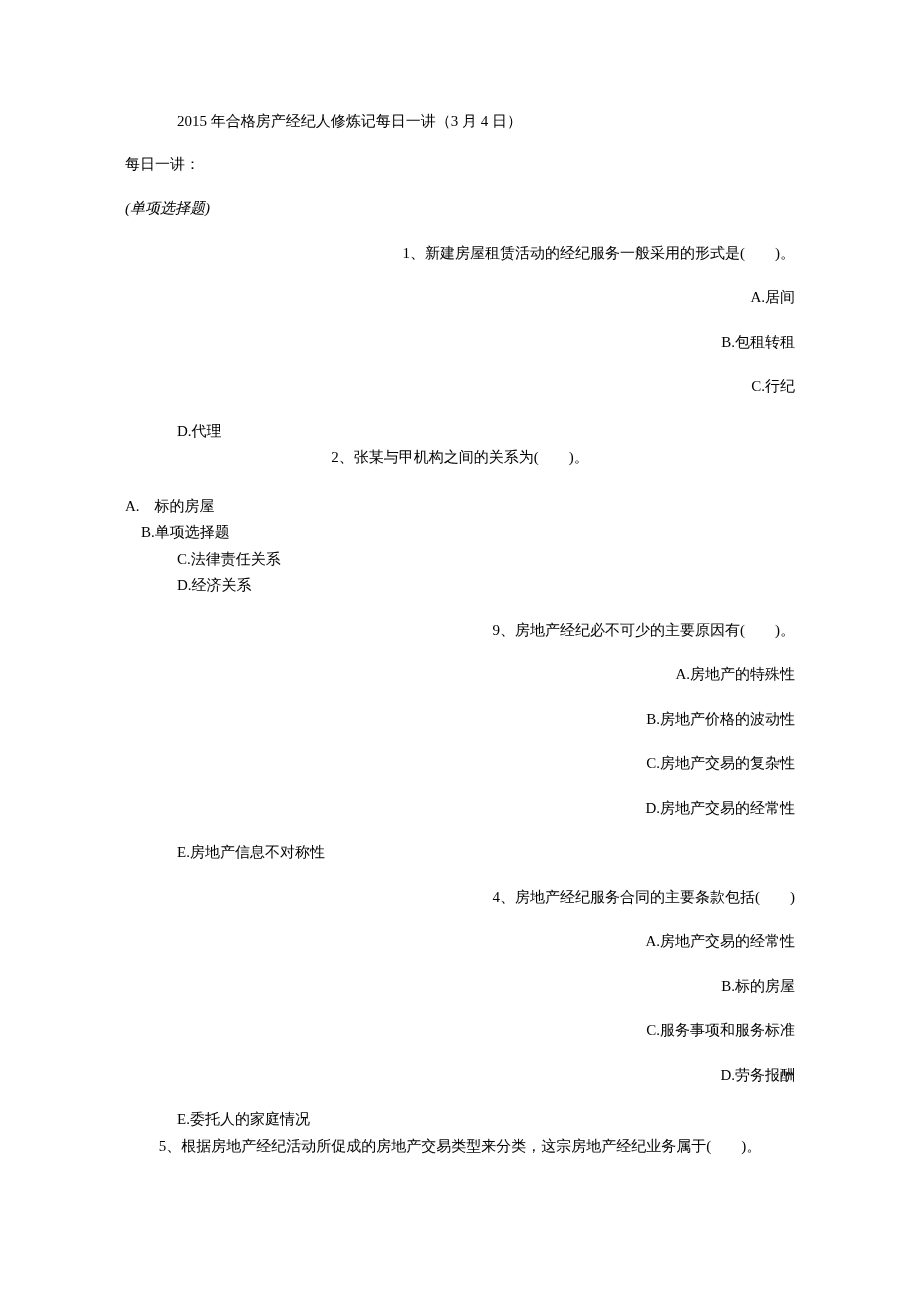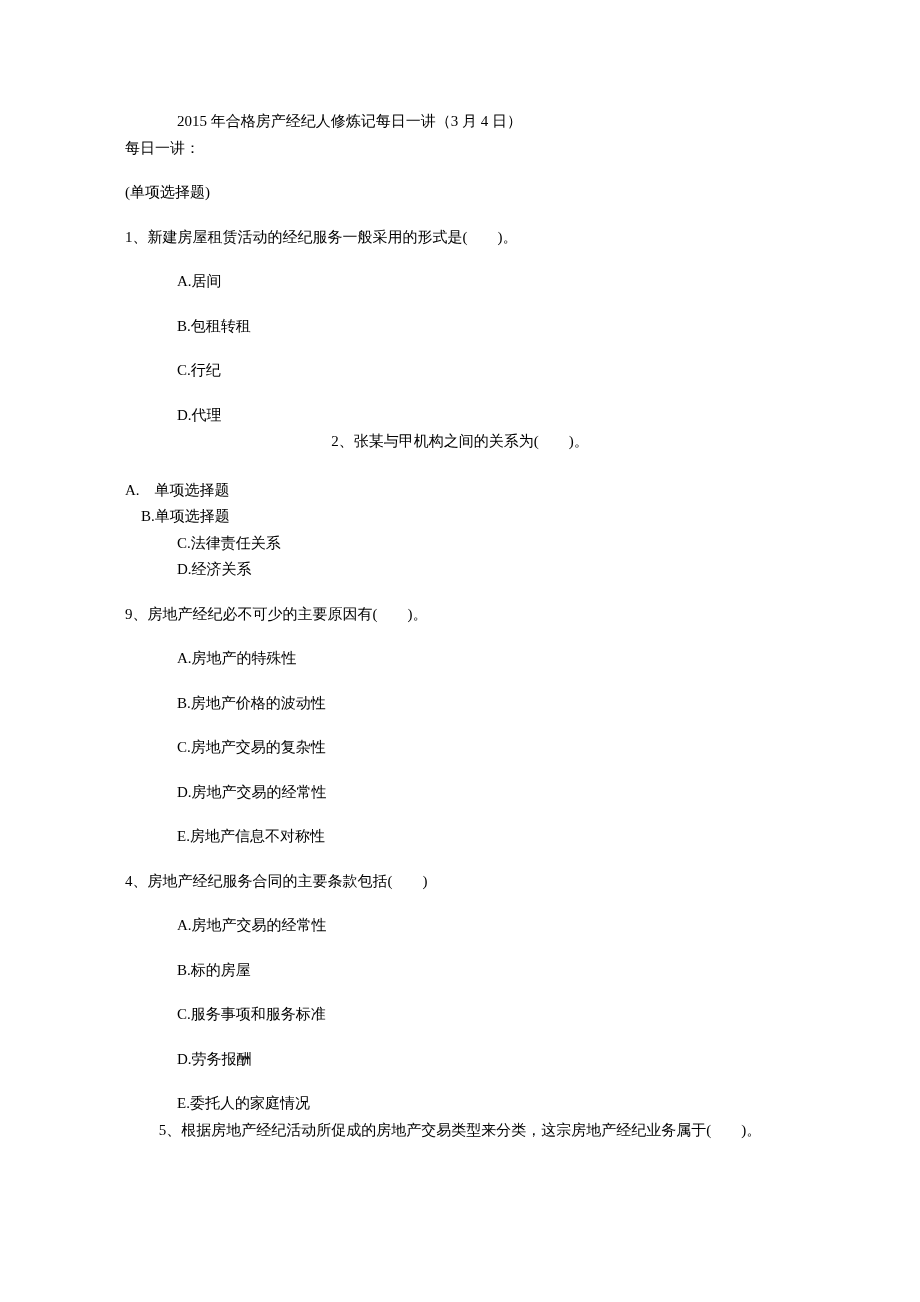--- a/index.html
+++ b/index.html
@@ -7,37 +7,40 @@
       font-size: 15px;
       line-height: 1.5;
       color: #000;
       background: #fff;
       margin: 0;
       padding: 110px 125px 80px 125px;
       width: 920px;
       box-sizing: border-box;
     }
     .title-line {
-      margin: 0 0 4px 52px;
+      margin: 0 0 20px 52px;
     }
     .subtitle-line {
       margin: 0 0 0 0;
     }
     .section-label {
       margin: 22px 0 22px 0;
+      font-style: italic;
     }
     .question-stem {
       margin: 0 0 4px 0;
       text-align: center;
     }
     .question-stem-spaced {
       margin: 22px 0 22px 0;
+      text-align: right;
     }
     .option-spaced {
       margin: 8px 0 22px 52px;
+      text-align: right;
     }
     .option-spaced-last {
       margin: 0 0 4px 52px;
     }
     .option-tight {
       margin: 0 0 4px 52px;
     }
     .option-tight-a {
       margin: 0 0 4px 0;
     }
@@ -54,21 +57,21 @@
 <div class="section-label">(单项选择题)</div>
 
 <div class="question-stem-spaced">1、新建房屋租赁活动的经纪服务一般采用的形式是(　　)。</div>
 <div class="option-spaced">A.居间</div>
 <div class="option-spaced">B.包租转租</div>
 <div class="option-spaced">C.行纪</div>
 <div class="option-spaced-last">D.代理</div>
 
 <div class="question-stem">2、张某与甲机构之间的关系为(　　)。</div>
 <div style="height:22px"></div>
-<div class="option-tight-a">A.　单项选择题</div>
+<div class="option-tight-a">A.　标的房屋</div>
 <div class="option-tight-b">B.单项选择题</div>
 <div class="option-tight">C.法律责任关系</div>
 <div class="option-tight">D.经济关系</div>
 
 <div class="question-stem-spaced">9、房地产经纪必不可少的主要原因有(　　)。</div>
 <div class="option-spaced">A.房地产的特殊性</div>
 <div class="option-spaced">B.房地产价格的波动性</div>
 <div class="option-spaced">C.房地产交易的复杂性</div>
 <div class="option-spaced">D.房地产交易的经常性</div>
 <div class="option-spaced-last">E.房地产信息不对称性</div>

